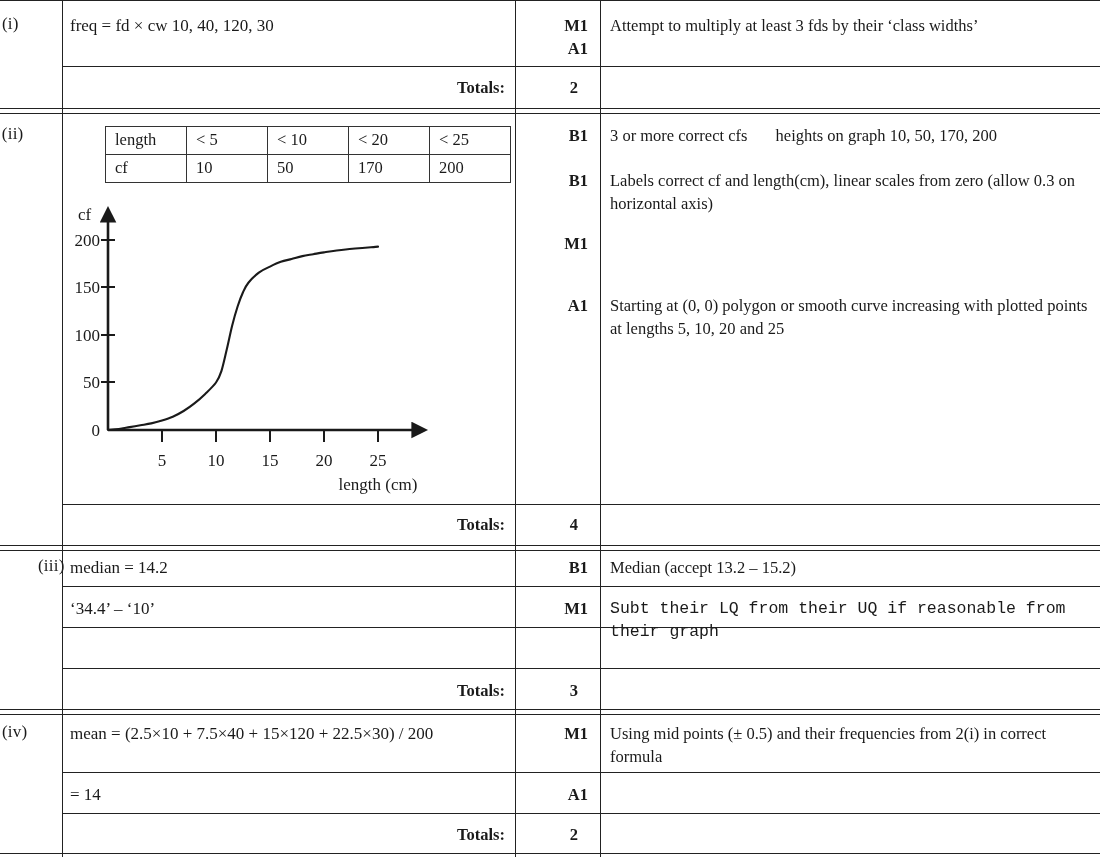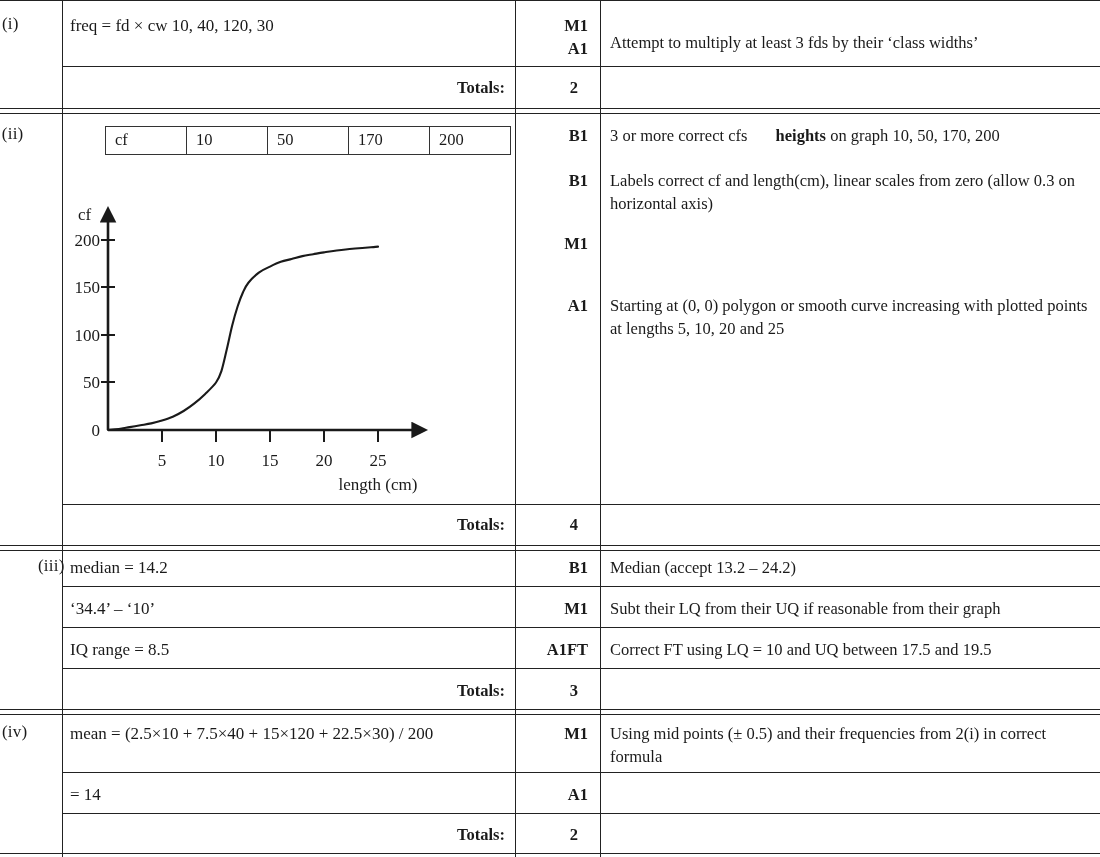--- a/index.html
+++ b/index.html
@@ -104,21 +104,21 @@
     right: 10px;
     font-weight: bold;
     font-size: 16.5px;
   }
   .totals-value {
     position: absolute;
     right: 22px;
     font-weight: bold;
     font-size: 16.5px;
   }
-  b.inline { font-weight: bold; padding-left: 24px; }
+  b.inline { font-weight: normal; padding-left: 24px; }
 
   
   .cf-table {
     position: absolute;
     left: 105px;
     top: 126px;
     border-collapse: collapse;
     font-size: 16.5px;
   }
   .cf-table td {
@@ -178,21 +178,21 @@
       <div class="part-label" style="top:14px;">(i)</div>
     </div>
     <div class="cell c-body">
       <div class="body-text" style="left:8px; top:14px;">freq = fd × cw 10, 40, 120, 30</div>
     </div>
     <div class="cell c-mark">
       <div class="mark-text" style="top:14px;">M1</div>
       <div class="mark-text" style="top:37px;">A1</div>
     </div>
     <div class="cell c-note">
-      <div class="note-text" style="top:14px;margin-top:17px;">Attempt to multiply at least 3 fds by their ‘class widths’</div>
+      <div class="note-text" style="top:14px;">Attempt to multiply at least 3 fds by their ‘class widths’</div>
     </div>
   </div>
 
   <div class="row" style="top:66px; height:42px;">
     <div class="cell c-part"></div>
     <div class="cell c-body">
       <div class="totals-label" style="top:12px;">Totals:</div>
     </div>
     <div class="cell c-mark">
       <div class="totals-value" style="top:12px;">2</div>
@@ -215,20 +215,27 @@
       <div class="note-text" style="top:12px;">
         <span>3 or more correct cfs </span><b class="inline">heights</b><span> on graph 10, 50, 170, 200</span>
       </div>
       <div class="note-text" style="top:57px;">Labels correct cf and length(cm), linear scales from zero (allow 0.3 on horizontal axis)</div>
       <div class="note-text" style="top:182px;">Starting at (0, 0) polygon or smooth curve increasing with plotted points at lengths 5, 10, 20 and 25</div>
     </div>
   </div>
 
   <table class="cf-table">
     <tbody>
+        <tr>
+      <td class="lab">length</td>
+      <td class="val">&lt; 5</td>
+      <td class="val">&lt; 10</td>
+      <td class="val">&lt; 20</td>
+      <td class="val">&lt; 25</td>
+    </tr>
     <tr>
       <td class="lab">cf</td>
       <td class="val">10</td>
       <td class="val">50</td>
       <td class="val">170</td>
       <td class="val">200</td>
     </tr>
   </tbody>
     </table>
 
@@ -290,49 +297,37 @@
     <div class="cell c-part">
       <div class="part-label" style="top:7px;margin-left:36px;">(iii)</div>
     </div>
     <div class="cell c-body">
       <div class="body-text" style="left:8px; top:7px;"> median = 14.2</div>
     </div>
     <div class="cell c-mark">
       <div class="mark-text" style="top:7px;">B1</div>
     </div>
     <div class="cell c-note">
-      <div class="note-text" style="top:7px;">Median (accept 13.2 – 24.2)</div>
+      <div class="note-text" style="top:7px;">Median (accept 13.2 – 15.2)</div>
     </div>
   </div>
 
   <div class="row" style="top:590px; height:37px;">
     <div class="cell c-part"></div>
     <div class="cell c-body">
       <div class="body-text" style="left:8px; top:7px;">‘34.4’ – ‘10’</div>
     </div>
     <div class="cell c-mark">
       <div class="mark-text" style="top:7px;">M1</div>
     </div>
     <div class="cell c-note">
-      <div class="note-text" style="top:7px;">Subt their LQ from their UQ if reasonable from their graph</div>
-    </div>
-  </div>
-
-  <div class="row" style="top:631px; height:37px;">
-    <div class="cell c-part"></div>
-    <div class="cell c-body">
-      <div class="body-text" style="left:8px; top:7px;">IQ range = 8.5</div>
-    </div>
-    <div class="cell c-mark">
-      <div class="mark-text" style="top:7px;">A1FT</div>
-    </div>
-    <div class="cell c-note">
-      <div class="note-text" style="top:7px;">Correct FT using LQ = 10 and UQ between 17.5 and 19.5</div>
-    </div>
-  </div>
+      <div class="note-text" style="top:7px;font-family:Liberation Mono, monospace;">Subt their LQ from their UQ if reasonable from their graph</div>
+    </div>
+  </div>
+
 
   <div class="row" style="top:672px; height:37px;">
     <div class="cell c-part"></div>
     <div class="cell c-body">
       <div class="totals-label" style="top:9px;">Totals:</div>
     </div>
     <div class="cell c-mark">
       <div class="totals-value" style="top:9px;">3</div>
     </div>
     <div class="cell c-note"></div>

